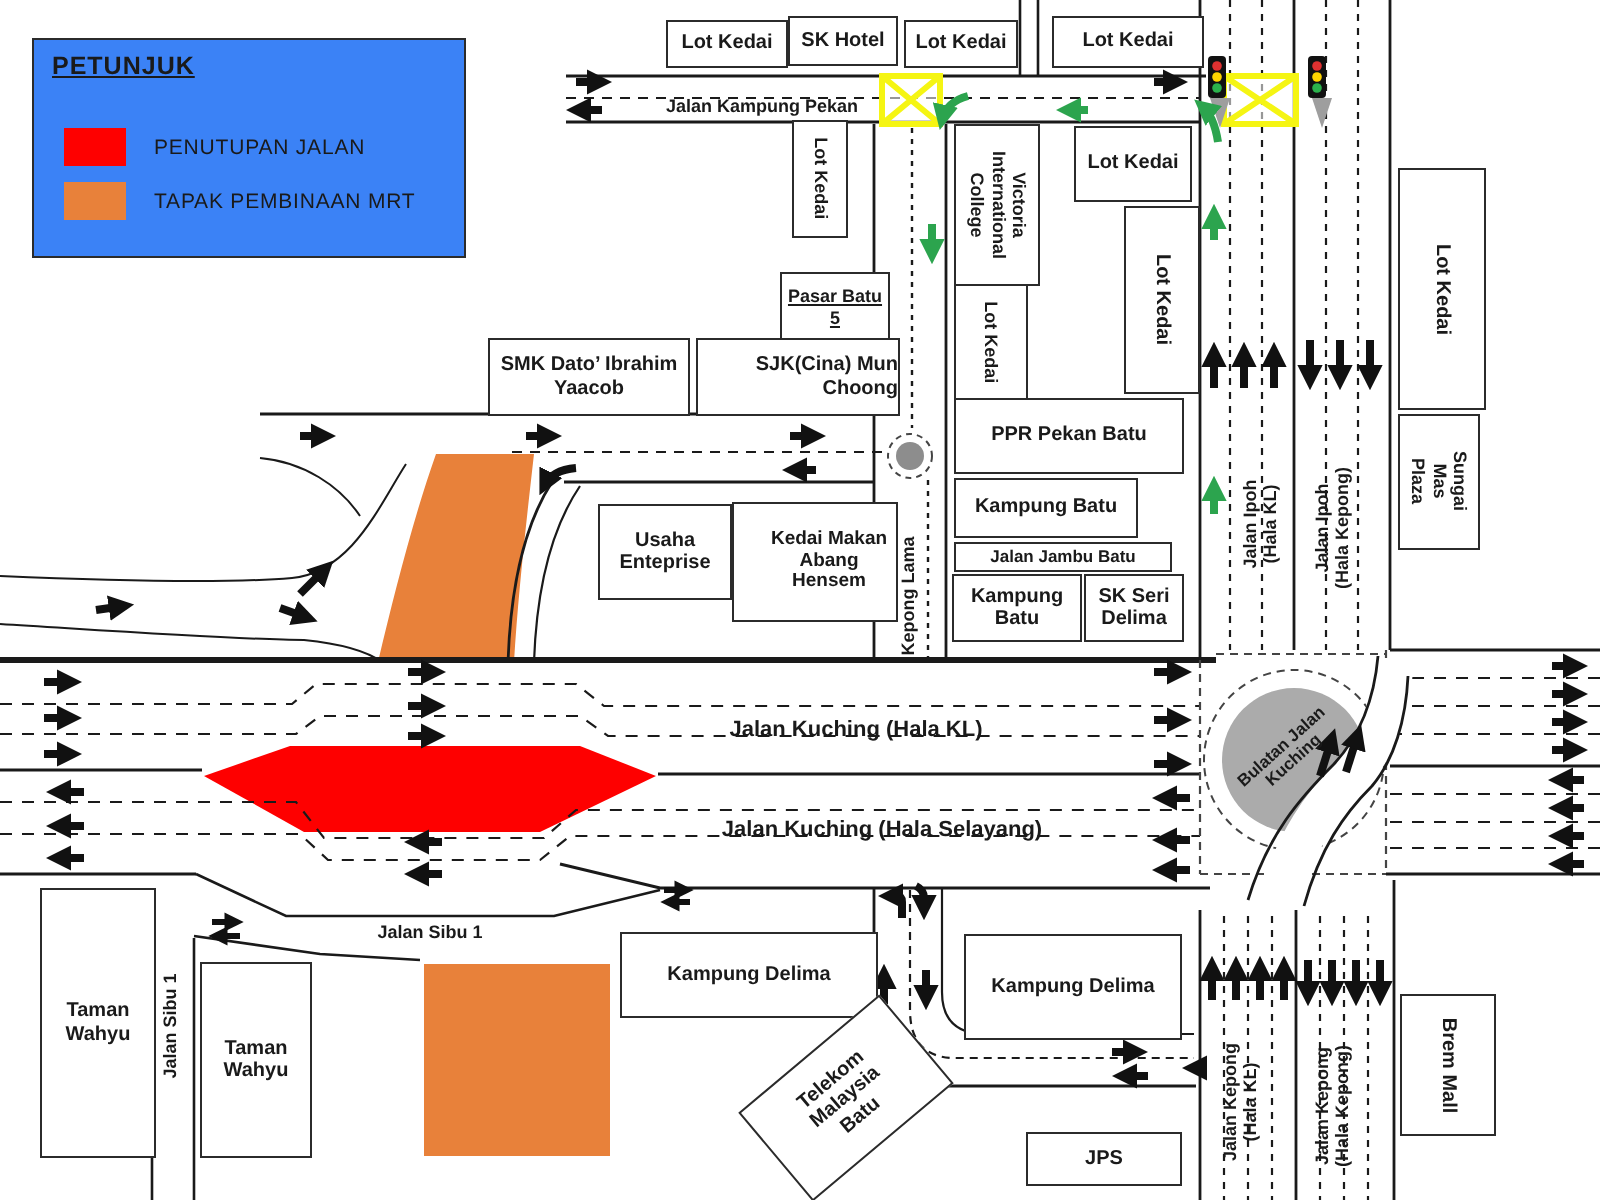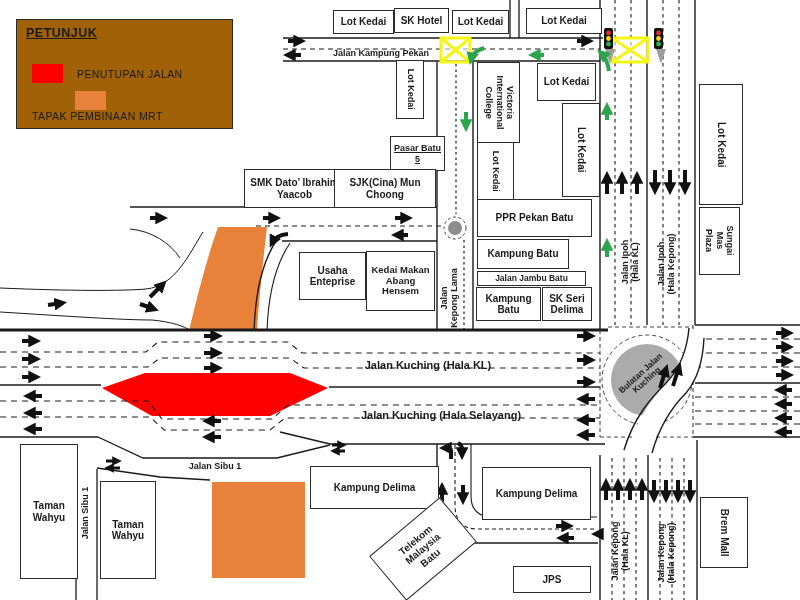--- a/index.html
+++ b/index.html
@@ -10,21 +10,21 @@
        align-items:center;justify-content:center;text-align:center;font-weight:bold;
        font-size:10px;line-height:1.15;z-index:3;}
   .box .r90{transform:rotate(90deg);}
   .nw{white-space:nowrap;}
   .roadlbl{position:absolute;z-index:2;font-weight:bold;font-size:9px;white-space:nowrap;
            transform:translate(-50%,-50%);text-align:center;line-height:1.1;}
   .roadlbl.r-90{transform:translate(-50%,-50%) rotate(-90deg);}
   .roadlbl.big{font-size:11px;}
   .roadlbl.tilt{transform:translate(-50%,-50%) rotate(-42deg);font-size:8.5px;}
   #legend{position:absolute;left:16px;top:19px;width:215px;height:108px;
-          border:1.7px solid #2b2b2b;background:#a16207;z-index:4;}
+          border:1.7px solid #2b2b2b;background:#3b82f6;z-index:4;}
   #legend .title{position:absolute;left:9px;top:6px;font-size:12.5px;font-weight:bold;
                  text-decoration:underline;letter-spacing:.5px;}
   .leg-row{position:absolute;left:15px;display:flex;align-items:center;}
   .leg-swatch{width:31px;height:19px;margin-right:14px;flex:0 0 auto;}
   .leg-label{font-size:10.5px;letter-spacing:.4px;}
   .leg-arrowbox{width:31px;height:19px;margin-right:14px;border:1.6px solid #2b2b2b;
                 display:flex;align-items:center;justify-content:center;box-sizing:border-box;}
   .mini-arrow{display:flex;align-items:center;}
   .mini-arrow .shaft{width:11px;height:3px;background:#111;}
   .mini-arrow .head{width:0;height:0;border-top:5px solid transparent;
@@ -250,21 +250,21 @@
     <path d="M607,257 V243" marker-end="url(#mG)"></path>
   </g>
 </svg>
 
 <div id="legend">
   <div class="title">PETUNJUK</div>
   <div class="leg-row" style="top:44px;">
     <div class="leg-swatch" style="background:#FE0000;"></div>
     <div class="leg-label">PENUTUPAN  JALAN</div>
   </div>
-  <div class="leg-row" style="top:71px;flex-direction:column;">
+  <div class="leg-row" style="top:71px;">
     <div class="leg-swatch" style="background:#E8813A;"></div>
     <div class="leg-label">TAPAK PEMBINAAN  MRT</div>
   </div>
 </div>
 
 <div class="box" style="left:333px;top:10px;width:59px;height:22px;">
       <span>Lot Kedai</span>
     </div>
 <div class="box" style="left:394px;top:8px;width:53px;height:23px;">
       <span>SK Hotel</span>
@@ -277,21 +277,21 @@
     </div>
 <div class="box" style="left:396px;top:60px;width:26px;height:57px;font-size:9px;">
       <span class="r90 nw">Lot Kedai</span>
     </div>
 <div class="box" style="left:390px;top:136px;width:53px;height:33px;font-size:9px;text-decoration:underline;">
       <span>Pasar Batu 5</span>
     </div>
 <div class="box" style="left:233px;top:169px;width:99px;height:37px;margin-left:11px;">
       <span>SMK Dato’ Ibrahim Yaacob</span>
     </div>
-<div class="box" style="left:334px;top:169px;width:100px;height:37px;">
+<div class="box" style="left:348px;top:169px;width:100px;height:37px;text-align:right;">
       <span>SJK(Cina) Mun Choong</span>
     </div>
 <div class="box" style="left:477px;top:62px;width:41px;height:79px;font-size:9px;">
       <span class="r90" style="width:70px;">Victoria International College</span>
     </div>
 <div class="box" style="left:537px;top:63px;width:57px;height:36px;">
       <span>Lot Kedai</span>
     </div>
 <div class="box" style="left:562px;top:103px;width:36px;height:92px;">
       <span class="r90 nw">Lot Kedai</span>
@@ -310,21 +310,21 @@
     </div>
 <div class="box" style="left:476px;top:287px;width:63px;height:32px;">
       <span>Kampung Batu</span>
     </div>
 <div class="box" style="left:542px;top:287px;width:48px;height:32px;">
       <span>SK Seri Delima</span>
     </div>
 <div class="box" style="left:299px;top:252px;width:65px;height:46px;justify-content:flex-end;">
       <span>Usaha Enteprise</span>
     </div>
-<div class="box" style="left:366px;top:251px;width:67px;height:58px;font-size:9.5px;">
+<div class="box" style="left:366px;top:251px;width:67px;height:58px;font-size:9.5px;padding-left:14px;">
       <span>Kedai Makan Abang Hensem</span>
     </div>
 <div class="box" style="left:699px;top:84px;width:42px;height:119px;">
       <span class="r90 nw">Lot Kedai</span>
     </div>
 <div class="box" style="left:699px;top:207px;width:39px;height:66px;font-size:9px;">
       <span class="r90" style="width:48px;">Sungai Mas Plaza</span>
     </div>
 <div class="box" style="left:20px;top:444px;width:56px;height:133px;">
       <span>Taman Wahyu</span>

